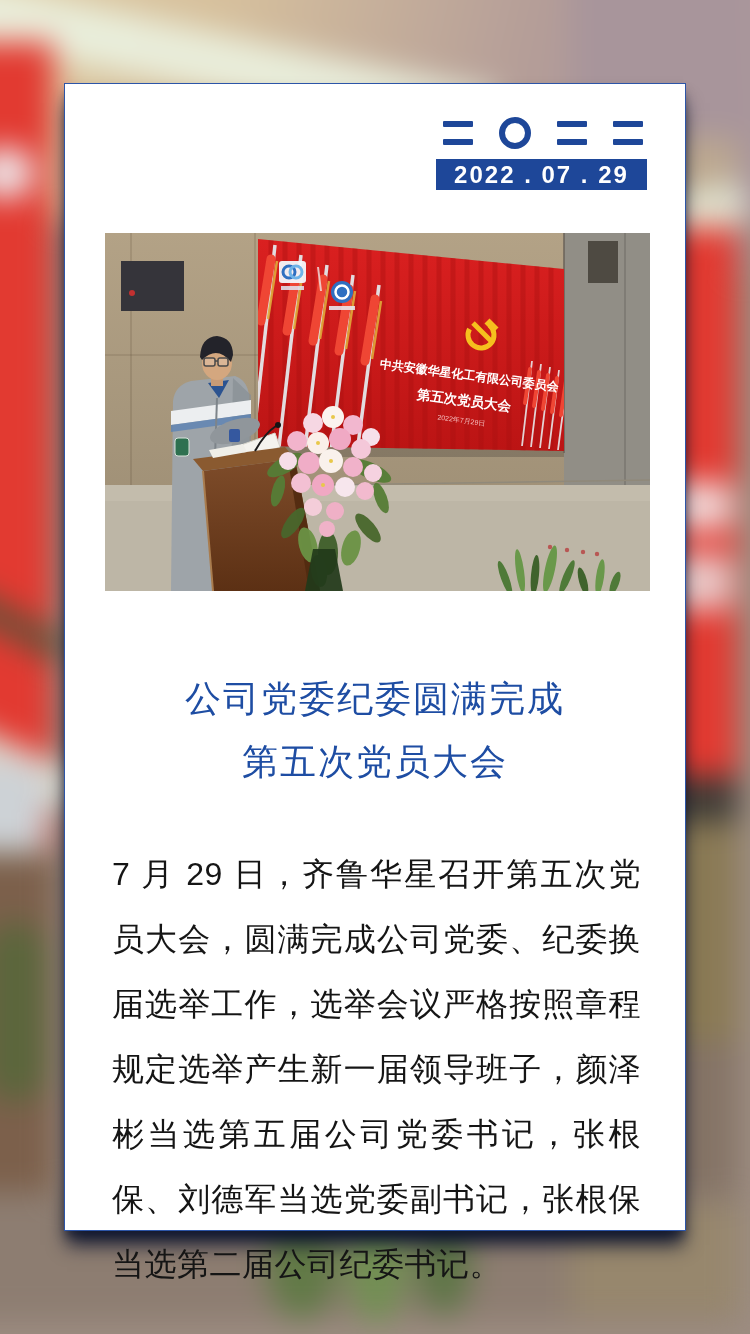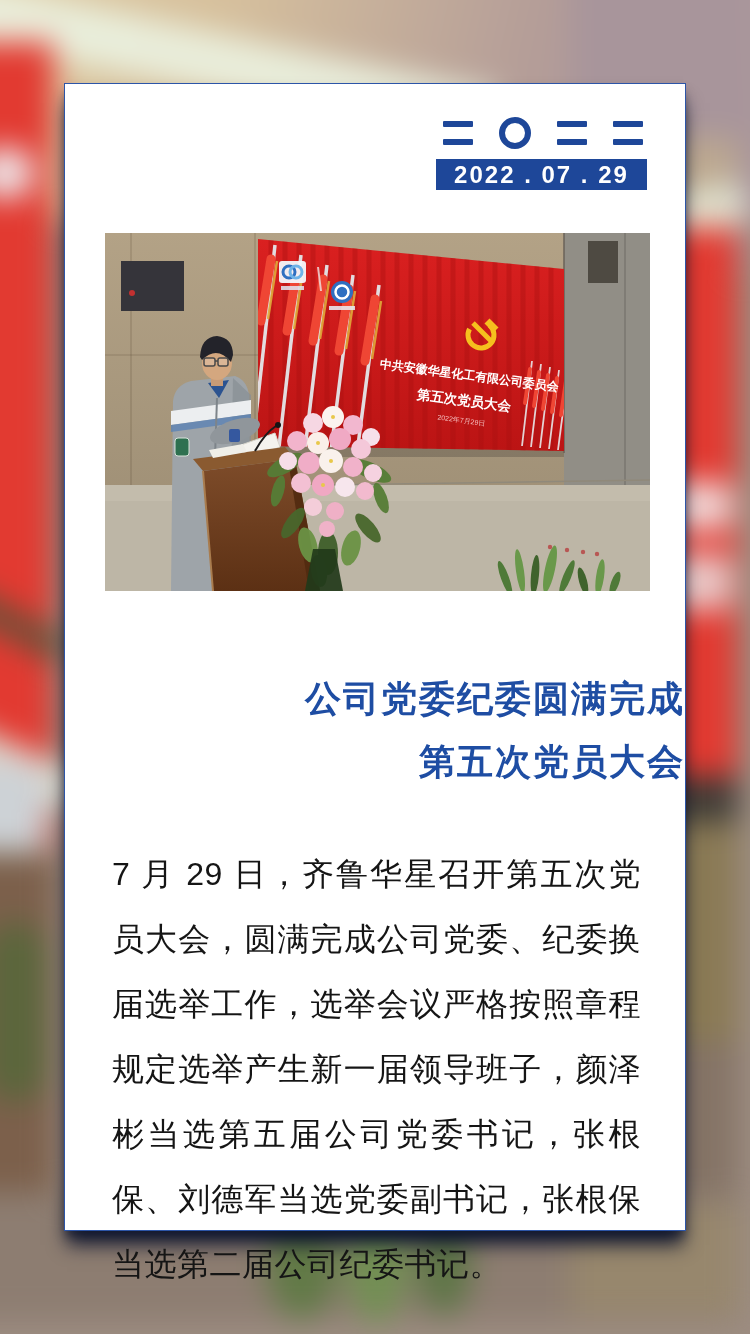--- a/index.html
+++ b/index.html
@@ -49,22 +49,22 @@
   .yglyph .bar.t{top:3px;} .yglyph .bar.b{bottom:3px;}
   .yglyph.ring{width:32px;height:32px;border:6px solid #1e4799;border-radius:50%;box-sizing:border-box;}
   .date-box{height:31px;line-height:31px;background:#1e4799;color:#ffffff;text-align:center;
             font-weight:bold;font-size:24px;letter-spacing:2px;font-family:"Liberation Sans","DejaVu Sans",sans-serif;}
 
   
   .photo{position:absolute;left:40px;top:149px;width:545px;height:358px;overflow:hidden;background:#ab9c80;}
   .photo svg{display:block;}
 
   
-  .title{position:absolute;top:583px;left:0;width:100%;margin:0;text-align:right;
-         font-size:36px;line-height:63px;font-weight:700;letter-spacing:2px;color:#1e4da3;}
+  .title{position:absolute;top:583px;left:0;width:100%;margin:0;text-align:center;
+         font-size:36px;line-height:63px;font-weight:400;letter-spacing:2px;color:#1e4da3;}
 
   
   .bodytext{position:absolute;top:750px;left:39px;right:36px;margin:8px;
             font-size:32px;line-height:65px;color:#151515;text-align:justify;letter-spacing:.5px;}
 </style>
 </head>
 <body>
 
 <div class="stage">
 

